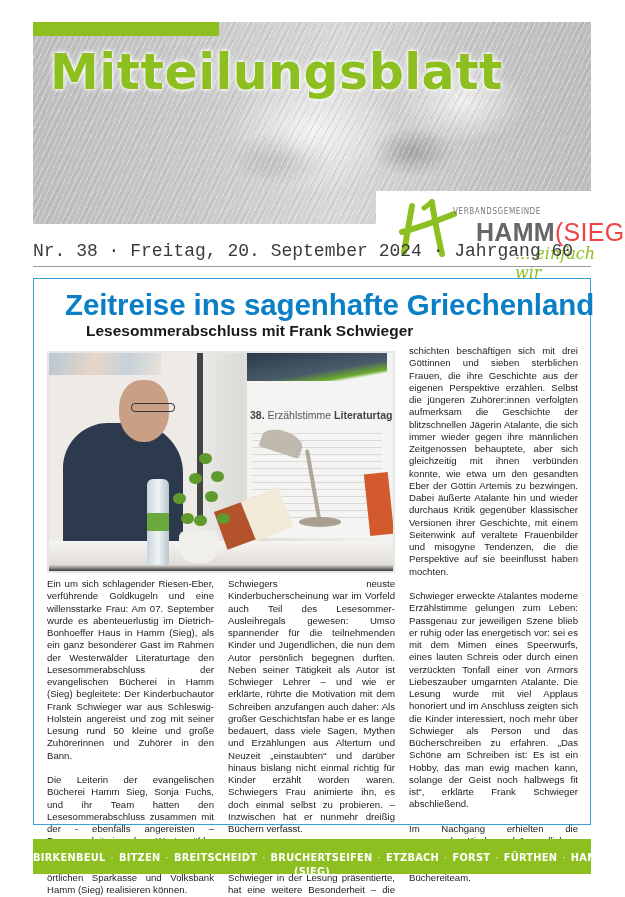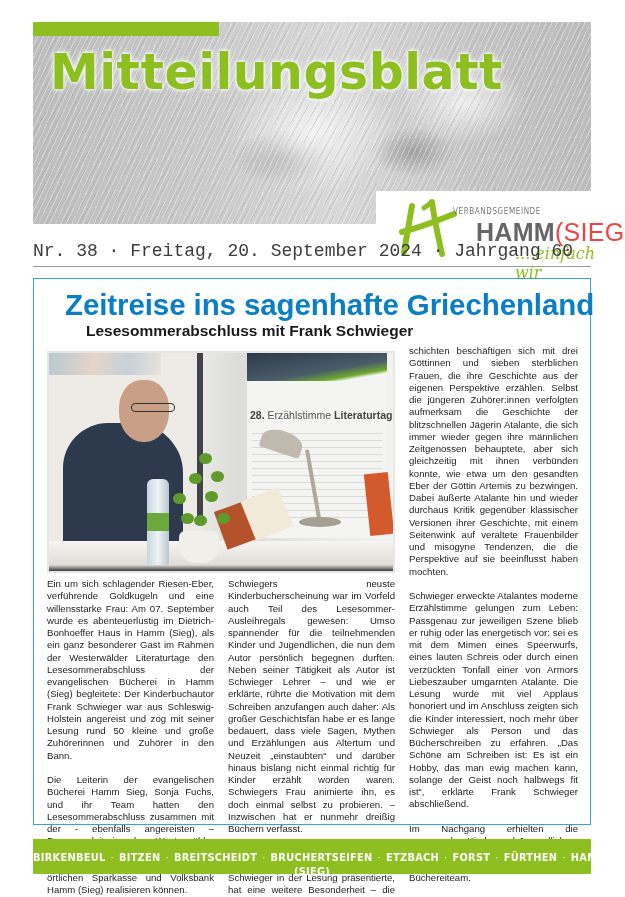--- a/index.html
+++ b/index.html
@@ -141,21 +141,21 @@
 <div class="article"></div>
 <h1 class="headline">Zeitreise ins sagenhafte Griechenland</h1>
 <h2 class="subhead">Lesesommerabschluss mit Frank Schwieger</h2>
 
 <div class="photo">
   <div class="wall-left"></div>
   <div class="painting"></div>
   <div class="pillar"></div>
   <div class="banner"></div>
   <div class="banner-top"></div>
-  <div class="banner-title"><b>28.</b> <span>Erzählstimme</span> <b>Literaturtage</b></div>
+  <div class="banner-title"><b>38.</b> <span>Erzählstimme</span> <b>Literaturtage</b></div>
   <div class="banner-lines"></div>
   <div class="man-body"></div>
   <div class="man-head"></div>
   <div class="glasses"></div>
   <div class="lamp-head"></div>
   <div class="lamp-neck"></div>
   <div class="lamp-base"></div>
   <div class="books-right"></div>
   <div class="desk"></div>
   <div class="bottle"></div>

